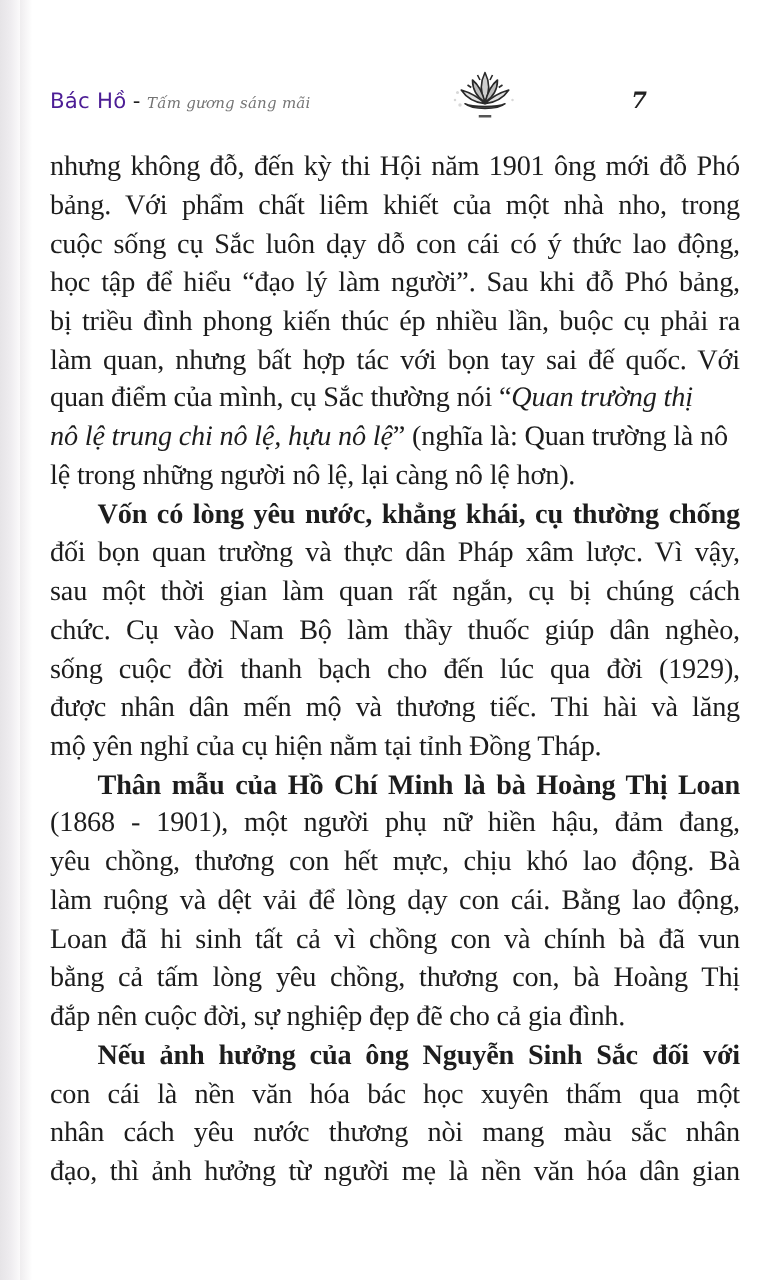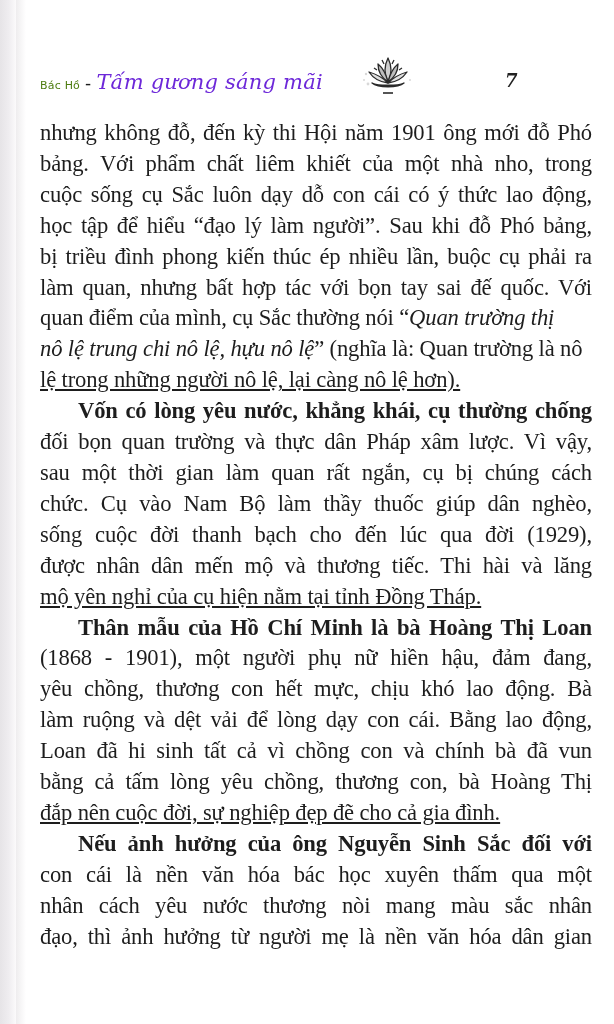--- a/index.html
+++ b/index.html
@@ -34,33 +34,33 @@
     }
     .running-title {
       position: absolute;
       left: 0; top: 12px;
       font-size: 19px;
       white-space: nowrap;
       letter-spacing: 0.2px;
     }
     .running-title .author {
       font-family: "DejaVu Sans", sans-serif;
-      font-size: 11px;
-      color: #4d7c0f;
+      font-size: 17px;
+      color: #4c1d95;
     }
     .running-title .sep {
       font-family: "DejaVu Sans", sans-serif;
       font-size: 17px;
       margin: 0 5px;
     }
     .running-title .book {
       font-family: "DejaVu Serif", serif;
       font-style: italic;
-      font-size: 21px;
-      color: #6d28d9;
+      font-size: 12px;
+      color: #737373;
     }
     .lotus {
       position: absolute;
       left: 320px; top: -8px;
       width: 56px; height: 50px;
     }
     .page-num {
       position: absolute;
       left: 465px; top: 12px;
       font-family: "DejaVu Serif", serif;
@@ -83,21 +83,20 @@
       text-align-last: left;
     }
     .para .line {
       display: block;
       text-align: justify;
       text-align-last: justify;
       white-space: nowrap;
     }
     .para .line.last {
       text-align-last: left;
-      text-decoration: underline;
     }
     .para .line.indent {
       text-indent: 38px;
       font-weight: bold;
     }
     .para .line-wrap {
       display: flex;
       white-space: nowrap;
     }
     em { font-style: italic; }

